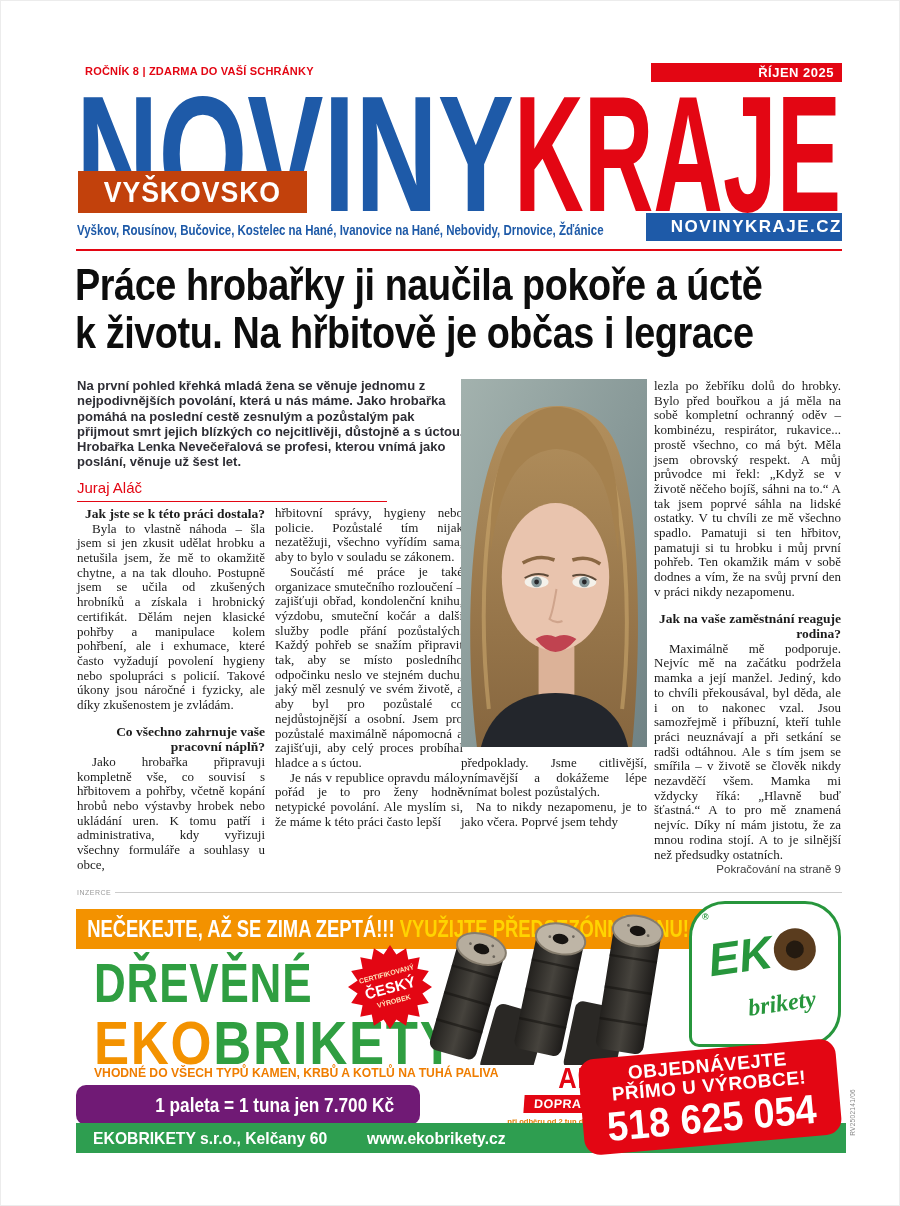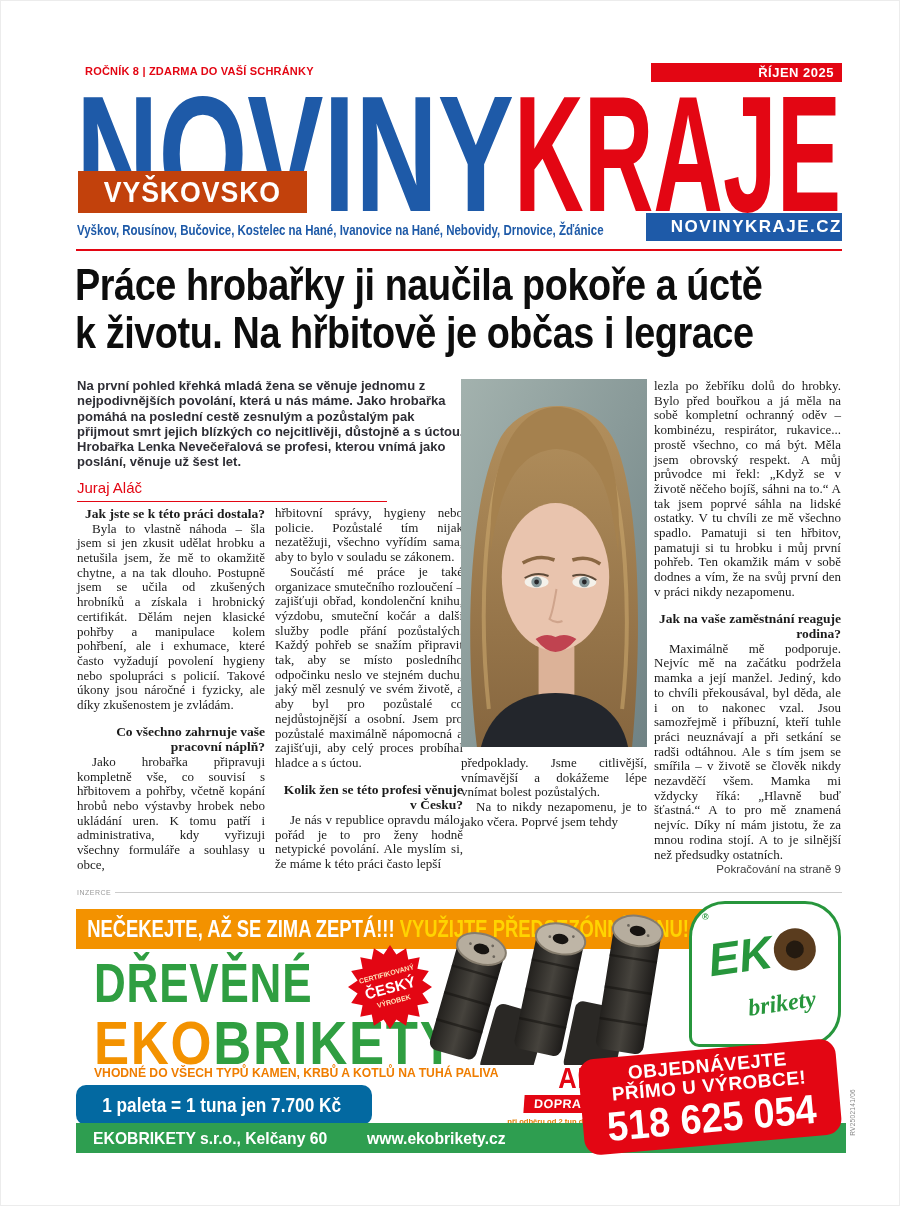--- a/index.html
+++ b/index.html
@@ -78,22 +78,22 @@
        font-weight:bold;font-size:24px;color:#27963c;transform:rotate(-8deg);}
   .drevene{position:absolute;left:18px;top:52px;color:#2f9e41;font-weight:bold;font-size:55px;
        letter-spacing:1px;transform:scaleX(.8);transform-origin:left top;white-space:nowrap;}
   .ekobrikety{position:absolute;left:18px;top:108px;font-weight:bold;font-size:62px;letter-spacing:2px;
        transform:scaleX(.85);transform-origin:left top;white-space:nowrap;}
   .ekobrikety .o1{color:#f39200;} .ekobrikety .g1{color:#2f9e41;}
   .badge{position:absolute;left:272px;top:46px;width:84px;height:84px;}
   .briquettes{position:absolute;left:340px;top:14px;width:290px;height:152px;}
   .ad-sub{position:absolute;left:18px;top:166px;color:#ef7d00;font-weight:bold;font-size:13.5px;
        transform:scaleX(.9);transform-origin:left top;white-space:nowrap;}
-  .price{position:absolute;left:0;top:186px;width:296px;height:40px;background:#0369a1;border-radius:10px;
-       color:#fff;font-weight:bold;font-size:21px;line-height:40px;text-align:left;}
+  .price{position:absolute;left:0;top:186px;width:296px;height:40px;background:#701a75;border-radius:10px;
+       color:#fff;font-weight:bold;font-size:21px;line-height:40px;text-align:right;padding-left:48px;}
   .price span{display:inline-block;transform:scaleX(.82);white-space:nowrap;}
   .akce-block{position:absolute;left:425px;top:164px;width:190px;text-align:center;}
   .akce-title{color:#e30613;font-weight:bold;font-size:30px;line-height:30px;letter-spacing:1px;
        transform:scaleX(.85);transform-origin:center top;}
   .akce-sub{display:inline-block;margin-top:2px;background:#e30613;color:#fff;font-weight:bold;
        font-size:12.5px;padding:2px 10px;transform:skewX(-4deg);letter-spacing:.5px;}
   .akce-note{margin-top:4px;color:#e07c00;font-weight:bold;font-size:8px;white-space:nowrap;
        transform:scaleX(.95);transform-origin:center top;}
   .phone-box{position:absolute;left:505px;top:150px;width:258px;background:#e30613;border-radius:16px;
        transform:rotate(-5deg);text-align:center;padding:7px 4px 5px;box-sizing:border-box;z-index:5;}
@@ -138,21 +138,20 @@
 
   <div class="col col1">
       <p class="q">Jak jste se k této práci dostala?</p>
       <p class="a">Byla to vlastně náhoda – šla jsem si jen zkusit udělat hrobku a netušila jsem, že mě to okamžitě chytne, a na tak dlouho. Postupně jsem se učila od zkušených hrobníků a získala i hrobnický certifikát. Dělám nejen klasické pohřby a manipulace kolem pohřbení, ale i exhumace, které často vyžadují povolení hygieny nebo spolupráci s policií. Takové úkony jsou náročné i fyzicky, ale díky zkušenostem je zvládám.</p>
       <p class="q">Co všechno zahrnuje vaše pracovní náplň?</p>
       <p class="a">Jako hrobařka připravuji kompletně vše, co souvisí s hřbitovem a pohřby, včetně kopání hrobů nebo výstavby hrobek nebo ukládání uren. K tomu patří i administrativa, kdy vyřizuji všechny formuláře a souhlasy u obce,</p>
     </div>
   <div class="col col2">
       <p class="a nz">hřbitovní správy, hygieny nebo policie. Pozůstalé tím nijak nezatěžuji, všechno vyřídím sama, aby to bylo v souladu se zákonem.</p>
       <p class="a">Součástí mé práce je také organizace smutečního rozloučení – zajišťuji obřad, kondolenční knihu, výzdobu, smuteční kočár a další služby podle přání pozůstalých. Každý pohřeb se snažím připravit tak, aby se místo posledního odpočinku neslo ve stejném duchu, jaký měl zesnulý ve svém životě, a aby byl pro pozůstalé co nejdůstojnější a osobní. Jsem pro pozůstalé maximálně nápomocná a zajišťuji, aby celý proces probíhal hladce a s úctou.</p>
-      <p class="q">Kolik žen se této profesi věnuje v Česku?</p>
       <p class="a">Je nás v republice opravdu málo, pořád je to pro ženy hodně netypické povolání. Ale myslím si, že máme k této práci často lepší</p>
     </div>
   <div class="col col3">
       <p class="a nz">předpoklady. Jsme citlivější, vnímavější a dokážeme lépe vnímat bolest pozůstalých.</p>
       <p class="a">Na to nikdy nezapomenu, je to jako včera. Poprvé jsem tehdy</p>
     </div>
   <div class="col col4">
       <p class="a nz">lezla po žebříku dolů do hrobky. Bylo před bouřkou a já měla na sobě kompletní ochranný oděv – kombinézu, respirátor, rukavice... prostě všechno, co má být. Měla jsem obrovský respekt. A můj průvodce mi řekl: „Když se v životě něčeho bojíš, sáhni na to.“ A tak jsem poprvé sáhla na lidské ostatky. V tu chvíli ze mě všechno spadlo. Pamatuji si ten hřbitov, pamatuji si tu hrobku i můj první pohřeb. Ten okamžik mám v sobě dodnes a vím, že na svůj první den v práci nikdy nezapomenu.</p>
       <p class="q">Jak na vaše zaměstnání reaguje rodina?</p>
       <p class="a">Maximálně mě podporuje. Nejvíc mě na začátku podržela mamka a její manžel. Jediný, kdo to chvíli překousával, byl děda, ale i on to nakonec vzal. Jsou samozřejmě i příbuzní, kteří tuhle práci neuznávají a při setkání se radši odtáhnou. Ale s tím jsem se smířila – v životě se člověk nikdy nezavděčí všem. Mamka mi vždycky říká: „Hlavně buď šťastná.“ A to pro mě znamená nejvíc. Díky ní mám jistotu, že za mnou rodina stojí. A to je silnější než předsudky ostatních.</p>

